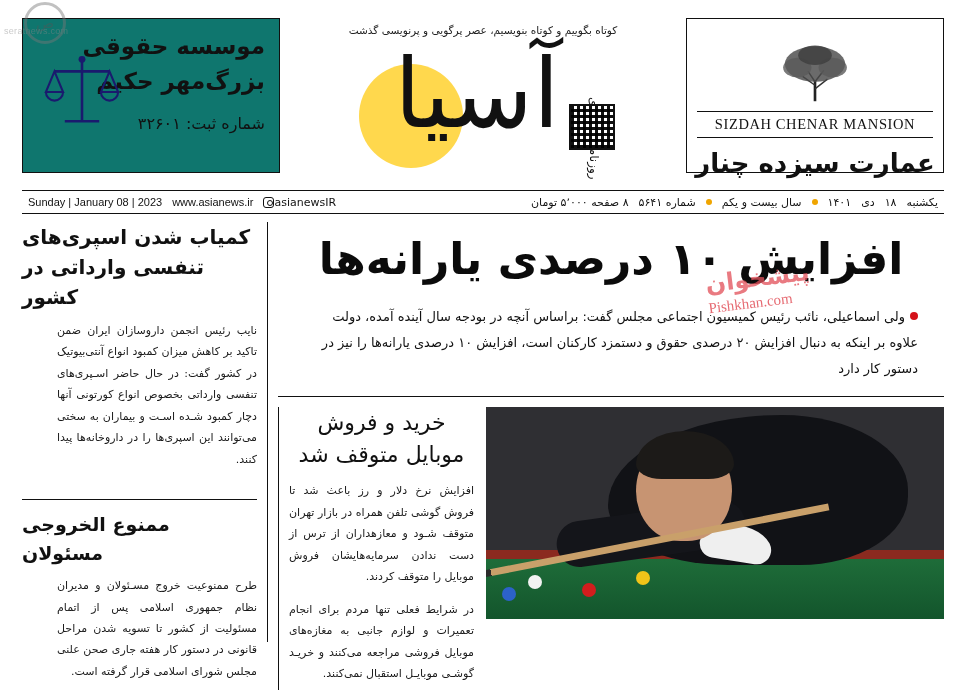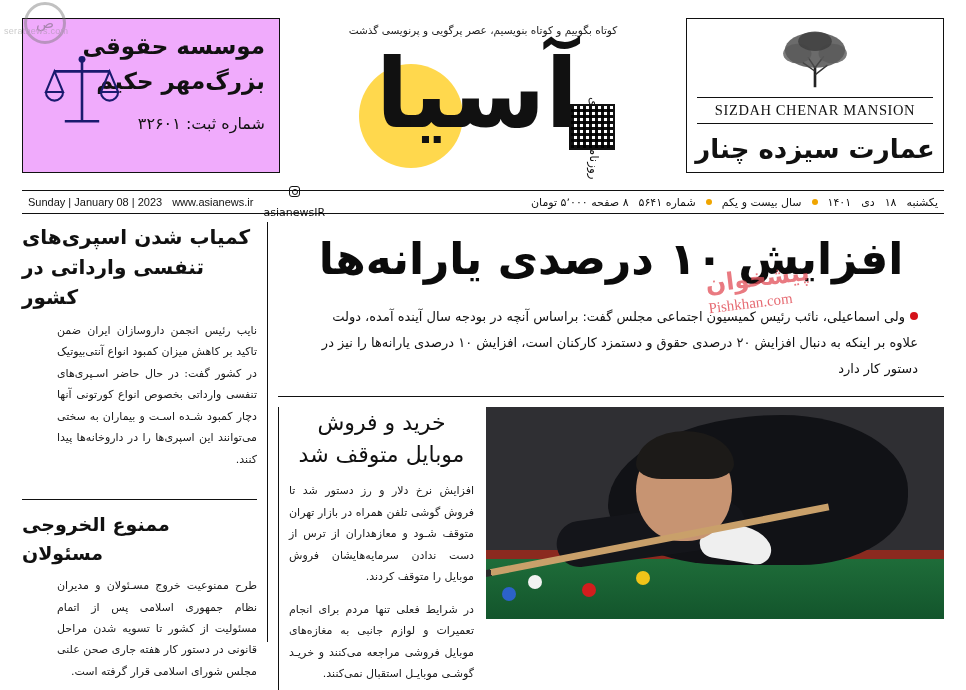--- a/index.html
+++ b/index.html
@@ -60,21 +60,21 @@
     justify-content: space-between;
   }
 
   
   .ad-box {
     width: 258px;
     height: 155px;
     border: 1px solid #111;
     padding: 10px 14px;
     position: relative;
-    background: #f0abfc;
+    background: #0f766e;
   }
   .ad-box .ad-line1,
   .ad-box .ad-line2 {
     text-align: right;
     font-size: 23px;
     font-weight: bold;
     line-height: 1.5;
     color: #111;
     direction: rtl;
   }
@@ -110,21 +110,21 @@
     width: 104px; height: 104px;
     border-radius: 50%;
     background: #ffd84d;
     z-index: 1;
   }
   .logo-word {
     position: absolute;
     top: 28px; left: 0; right: 12px;
     z-index: 2;
     font-size: 96px;
-    font-weight: bold;
+    font-weight: normal;
     color: #111;
     direction: rtl;
     line-height: 1;
     font-family: "DejaVu Sans", sans-serif;
   }
   .logo-sub {
     position: absolute;
     bottom: 8px; right: 62px;
     z-index: 3;
     font-size: 12px;
@@ -144,21 +144,21 @@
     border: 2px solid #111;
   }
 
   
   .mansion-box {
     width: 258px;
     height: 155px;
     border: 1px solid #111;
     background: #fff;
     text-align: center;
-    padding-top: 6px;
+    padding-top: 20px;
     position: relative;
   }
   .tree {
     width: 92px; height: 62px; margin: 2px auto 0 auto;
   }
   .mansion-en {
     font-size: 14.5px;
     letter-spacing: .6px;
     color: #111;
     border-top: 1px solid #111;
@@ -188,23 +188,22 @@
     direction: rtl;
     padding: 0 6px;
   }
   .infobar .grp { display: flex; align-items: center; gap: 10px; }
   .infobar .sep-dot {
     width: 6px; height: 6px; border-radius: 50%;
     background: #f0a500; display: inline-block;
   }
   .infobar .ltr { direction: ltr; font-family: "Liberation Sans", sans-serif; }
   .ig-badge {
-    display: inline-flex; align-items: center; gap: 9px;
+    display: inline-flex; align-items: center; gap: 0;
     direction: ltr;
-    flex-direction: column;
   }
   .ig-glyph {
     width: 11px; height: 11px; border: 1.4px solid #111; border-radius: 3px;
     position: relative; display: inline-block;
   }
   .ig-glyph::after {
     content: ""; position: absolute; top: 2.2px; left: 2.2px;
     width: 4.2px; height: 4.2px; border: 1.3px solid #111; border-radius: 50%;
   }
 
@@ -491,21 +490,21 @@
             <div class="ph-arm"></div>
             <div class="ph-collar"></div>
             <div class="ph-head"></div>
             <div class="ph-hair"></div>
             <div class="ph-cue"></div>
           </div>
         </div>
 
         <div class="mobile-col">
           <div class="mobile-head">خرید و فروش موبایل متوقف شد</div>
-          <p class="mobile-p">افزایش نرخ دلار و رز دستور شد تا فروش گوشی تلفن همراه در بازار تهران متوقف شـود و معازهداران از ترس از دست ندادن سرمایه‌هایشان فروش موبایل را متوقف کردند.</p>
+          <p class="mobile-p">افزایش نرخ دلار و رز باعث شد تا فروش گوشی تلفن همراه در بازار تهران متوقف شـود و معازهداران از ترس از دست ندادن سرمایه‌هایشان فروش موبایل را متوقف کردند.</p>
           <p class="mobile-p">در شرایط فعلی تنها مردم برای انجام تعمیرات و لوازم جانبی به مغازه‌های موبایل فروشی مراجعه می‌کنند و خریـد گوشـی موبایـل استقبال نمی‌کنند.</p>
 
         </div>
 
       </div>
     </div>
 
     <div class="col-side">
 
       <div class="side-item">

